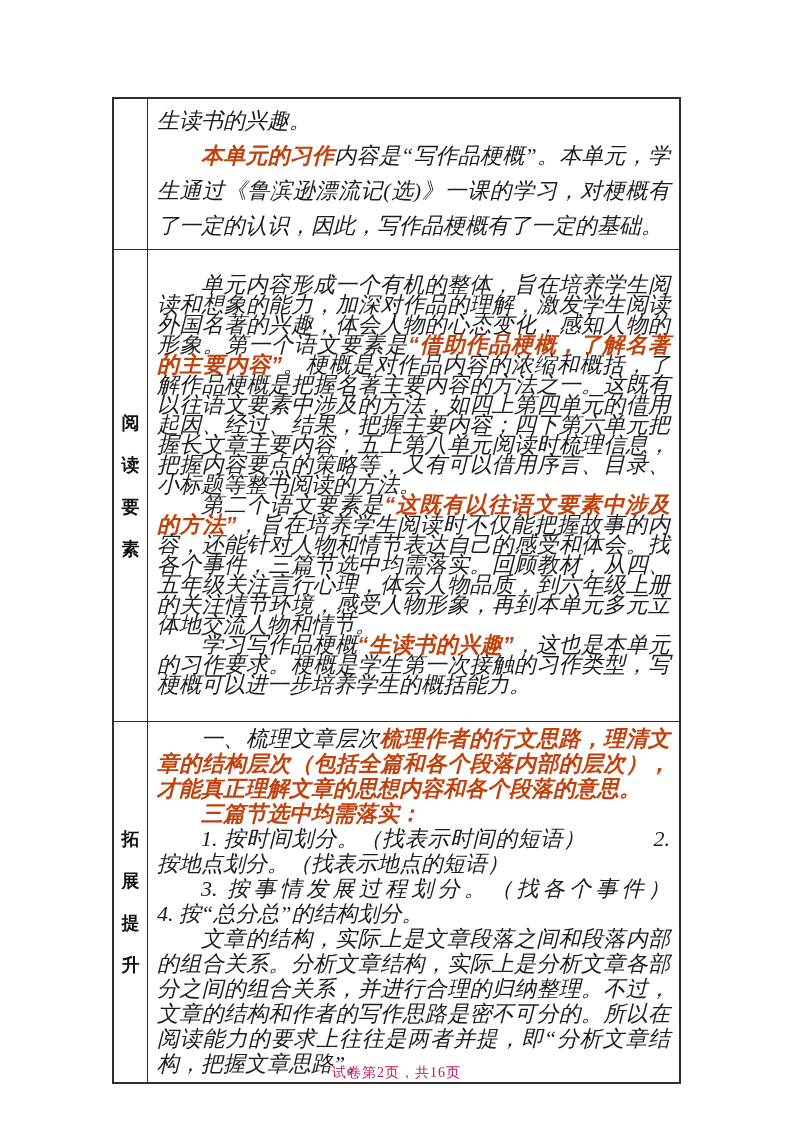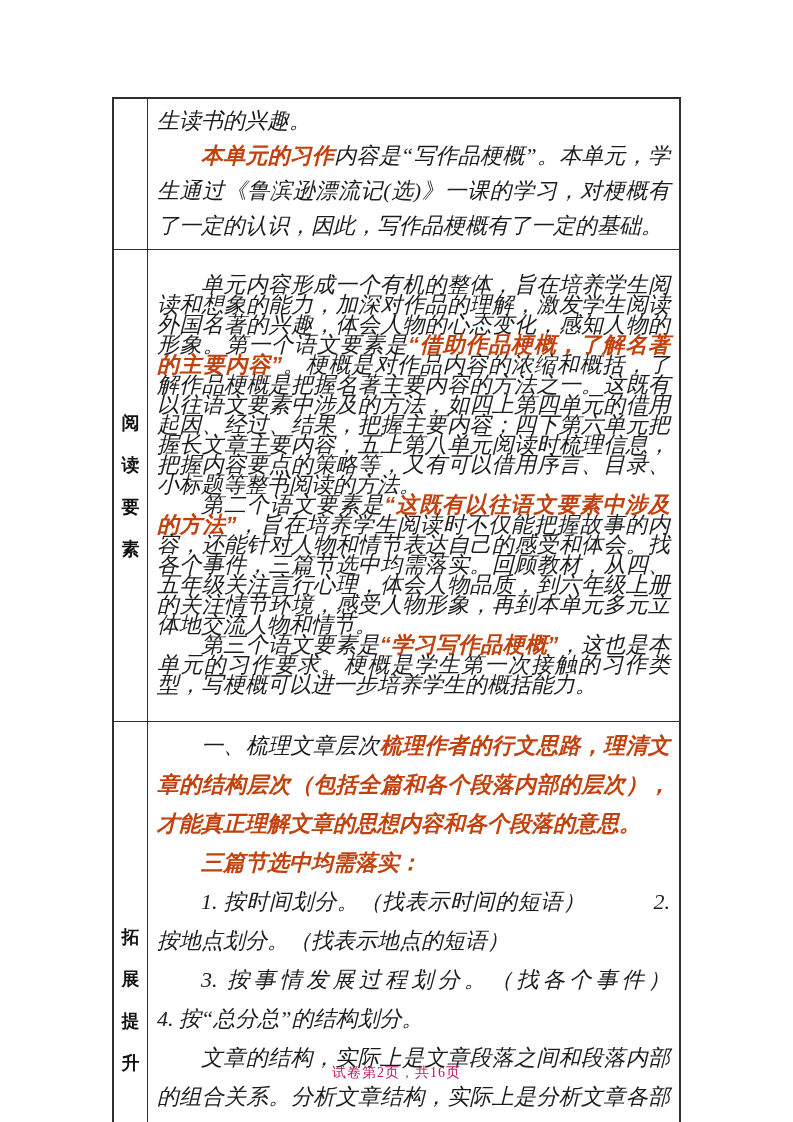--- a/index.html
+++ b/index.html
@@ -46,21 +46,21 @@
   }
   p.para {
     margin: 0;
     font-size: 22px;
     text-align: justify;
     word-break: break-all;
     font-style: italic;
   }
   tr.row-unit-intro p.para   { line-height: 35px; }
   tr.row-reading p.para      { line-height: 20px; }
-  tr.row-expansion p.para    { line-height: 39px; }
+  tr.row-expansion p.para    { line-height: 25px; }
   p.para.indent { text-indent: 2em; }
   .seg-kai {
     font-family: "Liberation Serif", serif;
   }
   .seg-hei {
     font-family: "Liberation Sans", sans-serif;
   }
   .seg-hei-bold {
     font-family: "Liberation Sans", sans-serif;
     font-weight: bold;
@@ -95,21 +95,21 @@
       <tr class="row-reading">
         <td class="label-cell" style="height:471px;">
             <span class="label-char">阅</span>
             <span class="label-char">读</span>
             <span class="label-char">要</span>
             <span class="label-char">素</span>
           </td>
         <td class="content-cell">
             <p class="para indent"><span class="seg-kai">单元内容形成一个有机的整体，旨在培养学生阅读和想象的能力，加深对作品的理解，激发学生阅读外国名著的兴趣，体会人物的心态变化，感知人物的形象。第一个语文要素是</span><span class="seg-hei-bold">“借助作品梗概，了解名著的主要内容”</span><span class="seg-kai">。梗概是对作品内容的浓缩和概括，了解作品梗概是把握名著主要内容的方法之一。这既有以往语文要素中涉及的方法，如四上第四单元的借用起因、经过、结果，把握主要内容；四下第六单元把握长文章主要内容，五上第八单元阅读时梳理信息，把握内容要点的策略等，又有可以借用序言、目录、小标题等整书阅读的方法。</span></p>
             <p class="para indent"><span class="seg-kai">第二个语文要素是</span><span class="seg-hei-bold">“这既有以往语文要素中涉及的方法”</span><span class="seg-kai">，旨在培养学生阅读时不仅能把握故事的内容，还能针对人物和情节表达自己的感受和体会。找各个事件，三篇节选中均需落实。回顾教材，从四、五年级关注言行心理，体会人物品质，到六年级上册的关注情节环境，感受人物形象，再到本单元多元立体地交流人物和情节。</span></p>
-            <p class="para indent"><span class="seg-kai">第三个语文要素是</span><span class="seg-hei-bold">“学习写作品梗概”</span><span class="seg-kai">，这也是本单元的习作要求。梗概是学生第一次接触的习作类型，写梗概可以进一步培养学生的概括能力。</span></p>
+            <p class="para indent"><span class="seg-kai">学习写作品梗概</span><span class="seg-hei-bold">“生读书的兴趣”</span><span class="seg-kai">，这也是本单元的习作要求。梗概是学生第一次接触的习作类型，写梗概可以进一步培养学生的概括能力。</span></p>
           </td>
       </tr>
       <tr class="row-expansion">
         <td class="label-cell" style="height:319px;">
             <span class="label-char">拓</span>
             <span class="label-char">展</span>
             <span class="label-char">提</span>
             <span class="label-char">升</span>
           </td>
         <td class="content-cell">

